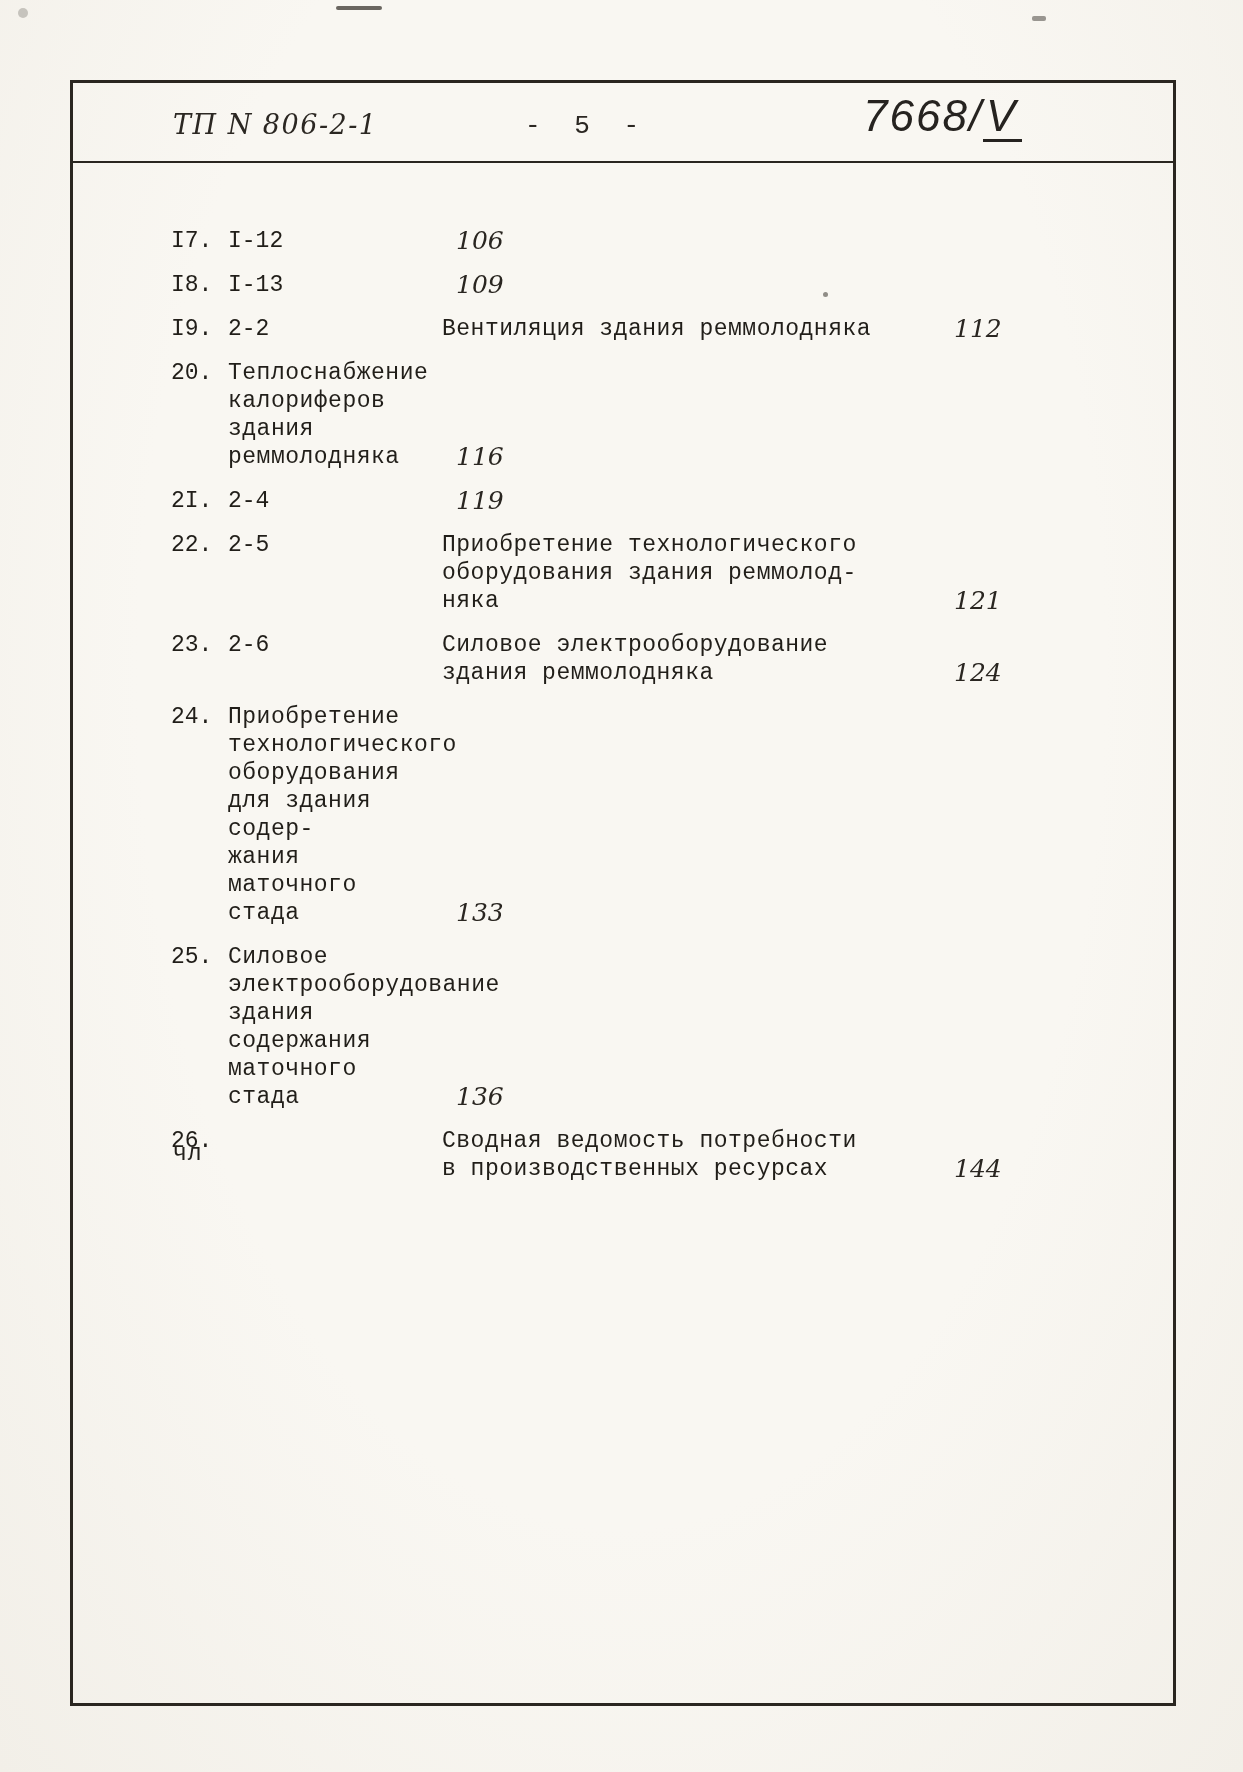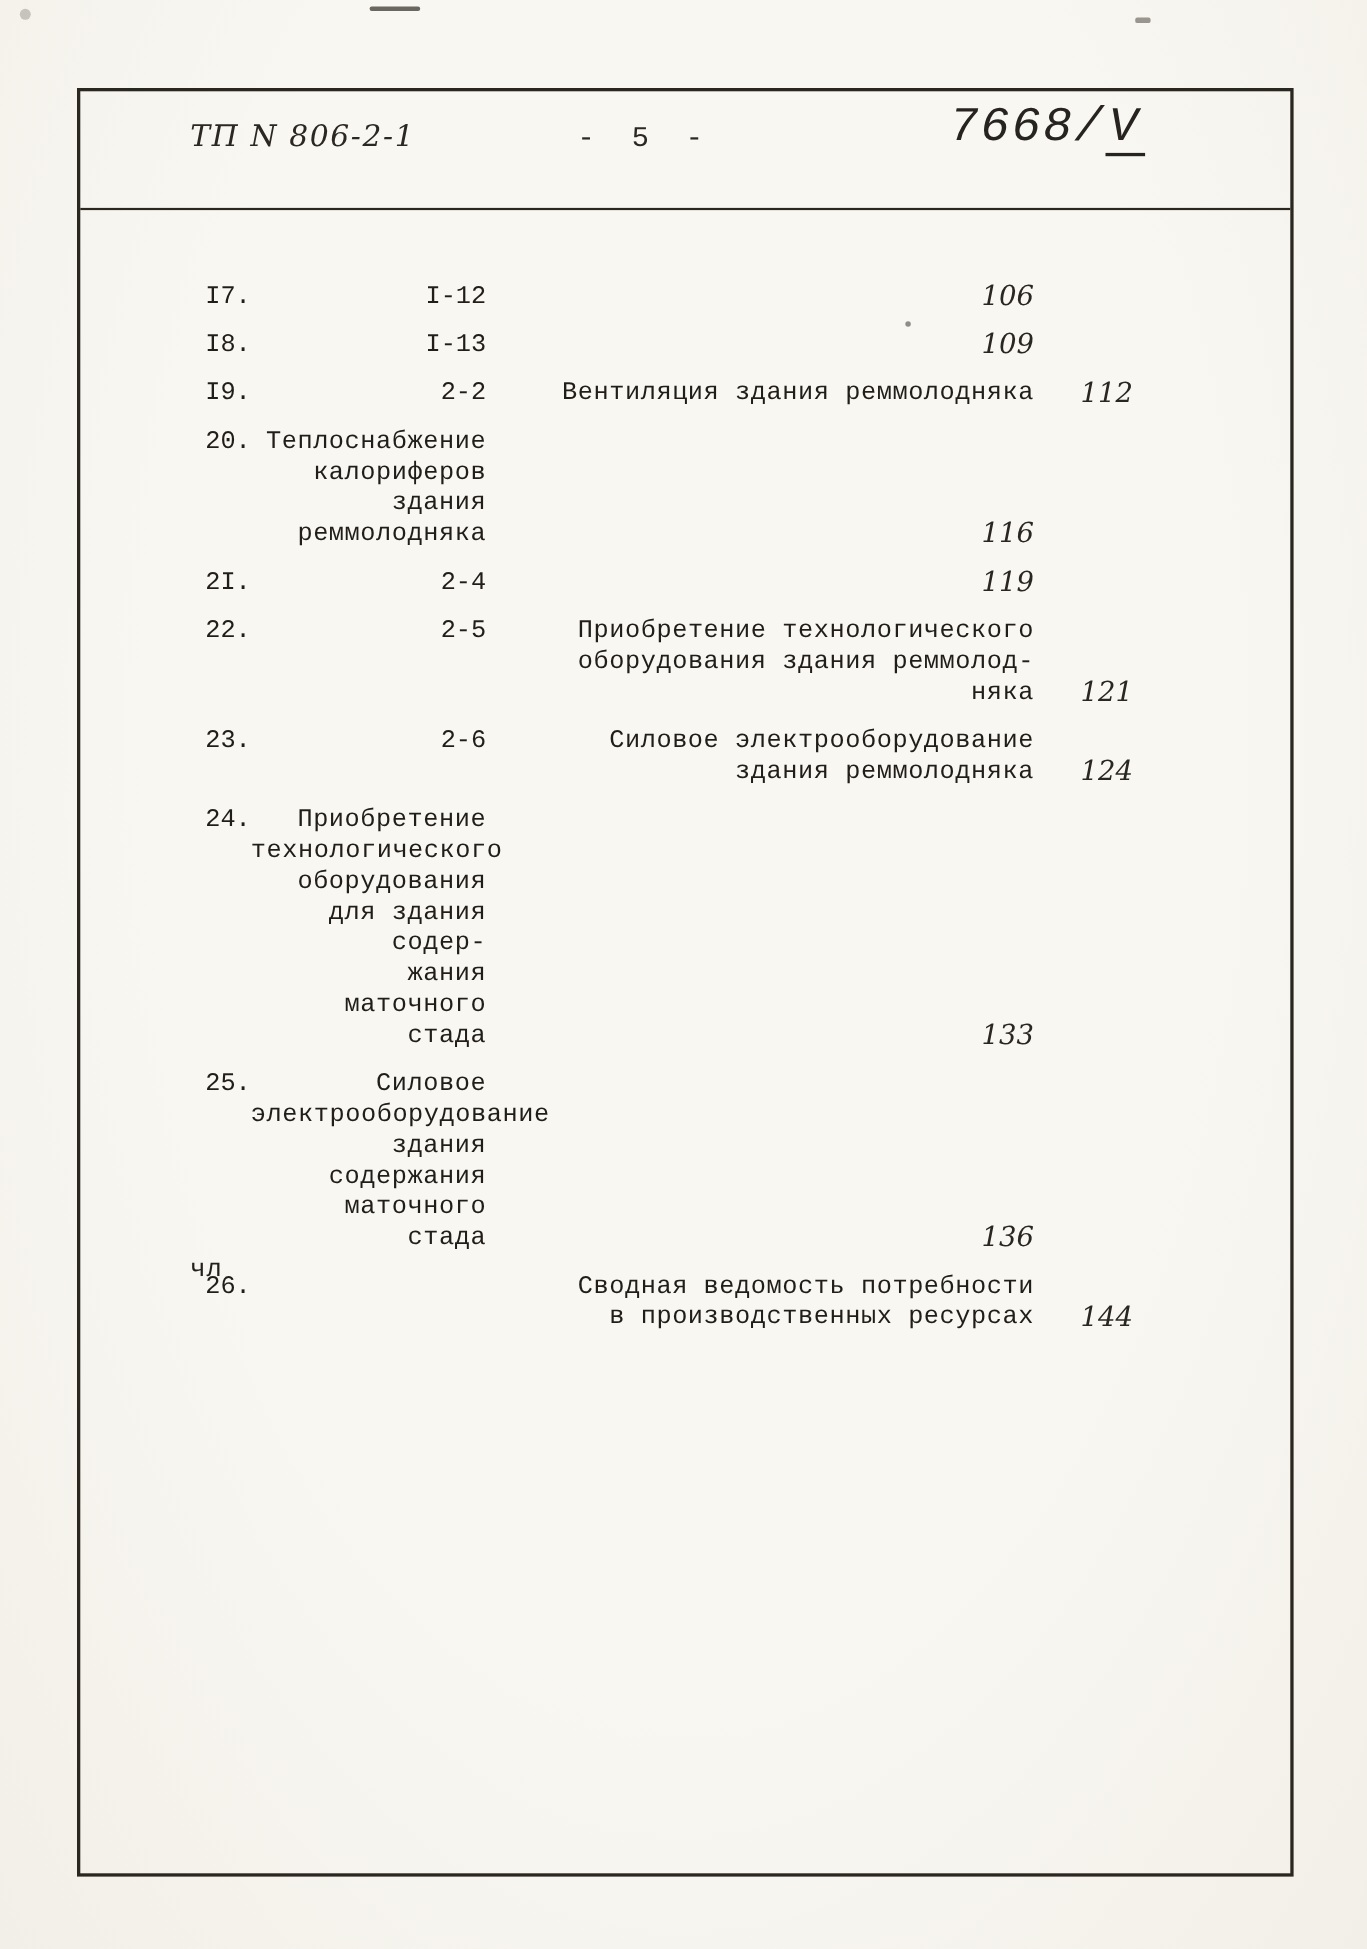--- a/index.html
+++ b/index.html
@@ -26,21 +26,21 @@
     left: 70px;
     top: 80px;
     width: 1106px;
     height: 1626px;
     border: 3px solid #2a2620;
     background: transparent;
   }
 
   .frame-header {
     position: relative;
-    height: 108px;
+    height: 80px;
     border-bottom: 2px solid #2a2620;
   }
 
   .doc-code {
     position: absolute;
     left: 100px;
     top: 26px;
     font-family: "DejaVu Serif", serif;
     font-style: italic;
     font-size: 27px;
@@ -54,21 +54,21 @@
     top: 28px;
     font-size: 26px;
     letter-spacing: 9px;
     color: #2b2722;
   }
 
   .stamp {
     position: absolute;
     left: 790px;
     top: 8px;
-    font-family: Liberation Mono, monospace;
+    font-family: Liberation Sans, sans-serif;
     font-style: italic;
     font-size: 44px;
     letter-spacing: 2px;
     color: #262320;
   }
 
   .stamp .roman {
     display: inline-block;
     border-bottom: 3px solid #262320;
     padding: 0 5px 0 3px;
@@ -80,21 +80,20 @@
     padding: 64px 0 0 98px;
   }
 
   .entry-row {
     display: grid;
     grid-template-columns: 57px 214px 498px 90px;
     margin-bottom: 16px;
     font-size: 23px;
     line-height: 28px;
     color: #211e19;
-    text-align: right;
   }
 
   .col-num { }
   .col-code { }
 
   .col-title {
     white-space: pre-line;
     letter-spacing: 0.5px;
   }
 

